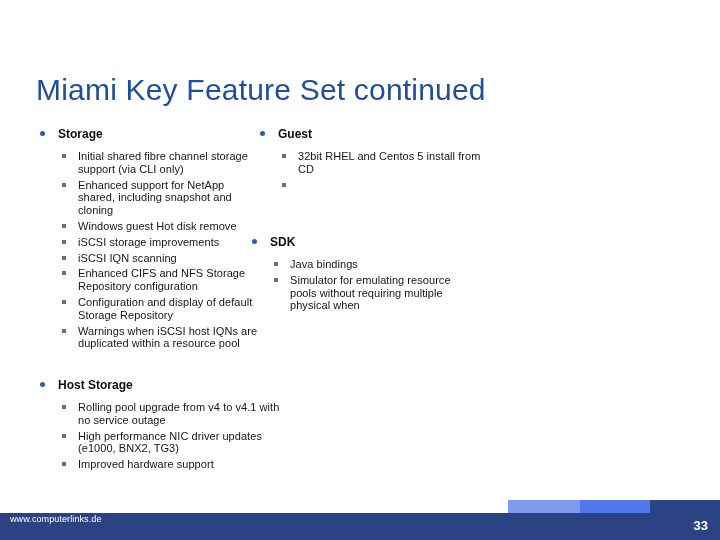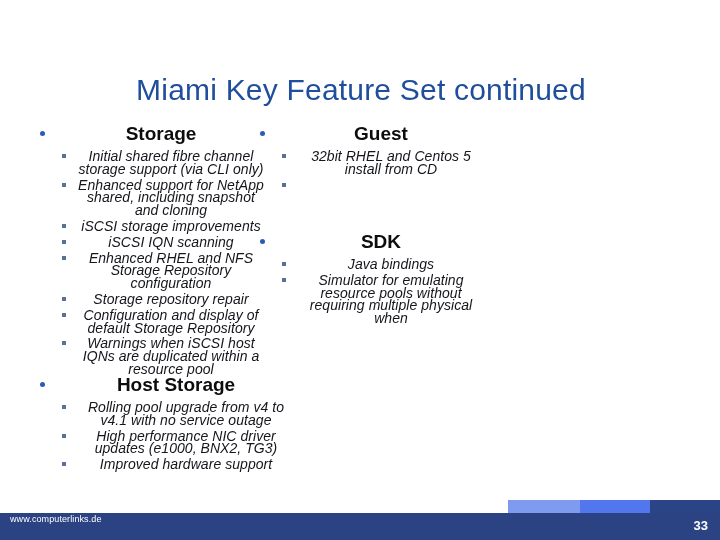--- a/index.html
+++ b/index.html
@@ -13,21 +13,20 @@
     font-family: "Liberation Sans", sans-serif;
     overflow: hidden;
     position: relative;
   }
   .slide {
     position: absolute;
     inset: 0;
     width: 720px;
     height: 540px;
     background: #ffffff;
-    text-align: center;
   }
 
   
   .slide-title {
     position: absolute;
     left: 36px;
     top: 52px;
     width: 650px;
     font-size: 30px;
     line-height: 36px;
@@ -36,30 +35,30 @@
     letter-spacing: 0.2px;
     white-space: nowrap;
   }
 
   
   .col {
     position: absolute;
   }
   .col-left-top   { left: 34px;  top: 124px; width: 230px; }
   .col-right-top  { left: 254px; top: 124px; width: 230px; }
-  .col-right-sdk  { left: 254px; top: 232px; width: 230px; }
+  .col-right-sdk  { left: 246px; top: 232px; width: 230px; }
   .col-left-host  { left: 34px;  top: 375px; width: 260px; }
 
   
   .grp {
     position: relative;
     display: block;
     padding-left: 24px;
     margin: 0 0 6px 0;
-    font-size: 19px;
+    font-size: 12px;
     font-weight: bold;
     color: #0D0D0D;
     line-height: 20px;
   }
   .grp .bullet-dot {
     position: absolute;
     left: 6px;
     top: 7px;
     width: 5px;
     height: 5px;
@@ -70,25 +69,24 @@
   
   .sub-list {
     list-style: none;
     margin: 0;
     padding: 0 0 0 26px;
   }
   .sub-item {
     position: relative;
     padding-left: 18px;
     margin: 0 0 3px 0;
-    font-size: 14px;
+    font-size: 11px;
     line-height: 12.8px;
     color: #14161C;
     letter-spacing: 0.05px;
-    font-style: italic;
   }
   .sub-item .bullet-sq {
     position: absolute;
     left: 2px;
     top: 4px;
     width: 4px;
     height: 4px;
     background: #5B7095;
   }
 
@@ -153,25 +151,24 @@
   <h1 class="slide-title">Miami Key Feature Set continued</h1>
 
   <div class="col col-left-top">
     <div class="grp">
       <span class="bullet-dot"></span>
       <span>Storage</span>
     </div>
     <ul class="sub-list">
       <li class="sub-item"><span class="bullet-sq"></span><span>Initial shared fibre channel storage support (via CLI only)</span></li>
       <li class="sub-item"><span class="bullet-sq"></span><span>Enhanced support for NetApp shared, including snapshot and cloning</span></li>
-      <li class="sub-item"><span class="bullet-sq"></span></li>
+      <li class="sub-item"><span class="bullet-sq"></span><span>Windows guest Hot disk remove</span></li>
       <li class="sub-item"><span class="bullet-sq"></span><span>iSCSI storage improvements</span></li>
       <li class="sub-item"><span class="bullet-sq"></span><span>iSCSI IQN scanning</span></li>
-      <li class="sub-item"><span class="bullet-sq"></span><span>Enhanced RHEL and NFS Storage Repository configuration</span></li>
-      <li class="sub-item"><span class="bullet-sq"></span><span>Storage repository repair</span></li>
+      <li class="sub-item"><span class="bullet-sq"></span><span>Enhanced CIFS and NFS Storage Repository configuration</span></li>
       <li class="sub-item"><span class="bullet-sq"></span><span>Configuration and display of default Storage Repository</span></li>
       <li class="sub-item"><span class="bullet-sq"></span><span>Warnings when iSCSI host IQNs are duplicated within a resource pool</span></li>
     </ul>
   </div>
 
   <div class="col col-right-top">
     <div class="grp">
       <span class="bullet-dot"></span>
       <span>Guest</span>
     </div>

